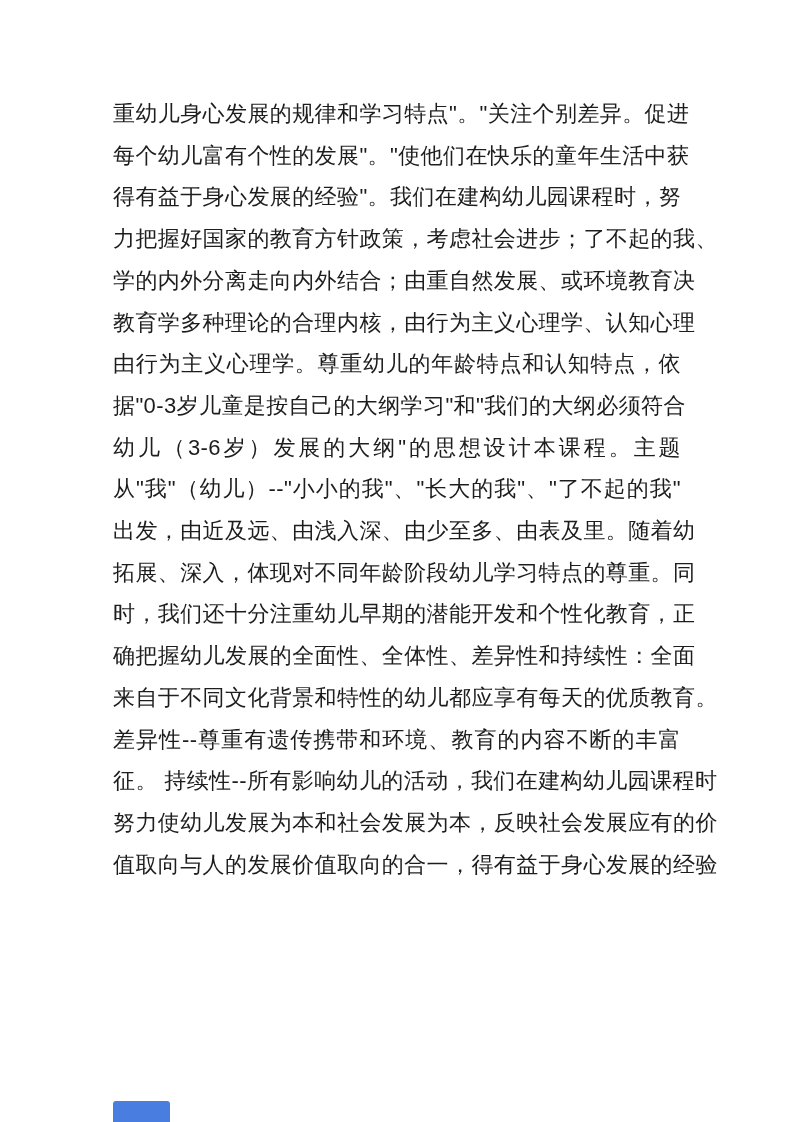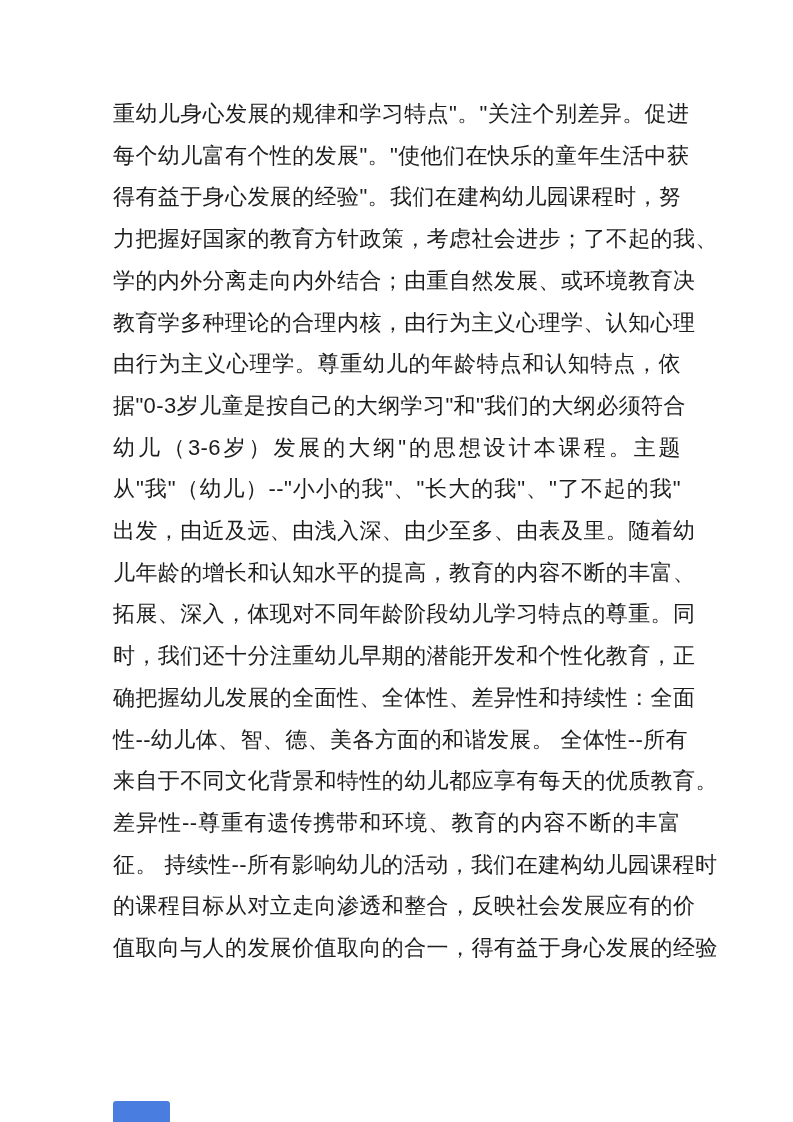--- a/index.html
+++ b/index.html
@@ -56,27 +56,25 @@
     <div class="text-line">每个幼儿富有个性的发展"。"使他们在快乐的童年生活中获</div>
     <div class="text-line">得有益于身心发展的经验"。我们在建构幼儿园课程时，努</div>
     <div class="text-line">力把握好国家的教育方针政策，考虑社会进步；了不起的我、</div>
     <div class="text-line">学的内外分离走向内外结合；由重自然发展、或环境教育决</div>
     <div class="text-line">教育学多种理论的合理内核，由行为主义心理学、认知心理</div>
     <div class="text-line">由行为主义心理学。尊重幼儿的年龄特点和认知特点，依</div>
     <div class="text-line">据"0-3岁儿童是按自己的大纲学习"和"我们的大纲必须符合</div>
     <div class="text-line">幼儿（3-6岁）发展的大纲"的思想设计本课程。主题</div>
     <div class="text-line">从"我"（幼儿）--"小小的我"、"长大的我"、"了不起的我"</div>
     <div class="text-line">出发，由近及远、由浅入深、由少至多、由表及里。随着幼</div>
-    <div class="text-line">儿年龄的增长和认知水平的提高，教育的内容不断的丰富、</div>
     <div class="text-line">拓展、深入，体现对不同年龄阶段幼儿学习特点的尊重。同</div>
     <div class="text-line">时，我们还十分注重幼儿早期的潜能开发和个性化教育，正</div>
     <div class="text-line">确把握幼儿发展的全面性、全体性、差异性和持续性：全面</div>
-    <div class="text-line">性--幼儿体、智、德、美各方面的和谐发展。 全体性--所有</div>
     <div class="text-line">来自于不同文化背景和特性的幼儿都应享有每天的优质教育。</div>
     <div class="text-line">差异性--尊重有遗传携带和环境、教育的内容不断的丰富</div>
     <div class="text-line">征。 持续性--所有影响幼儿的活动，我们在建构幼儿园课程时</div>
-    <div class="text-line">的课程目标从对立走向渗透和整合，反映社会发展应有的价</div>
+    <div class="text-line">努力使幼儿发展为本和社会发展为本，反映社会发展应有的价</div>
     <div class="text-line">值取向与人的发展价值取向的合一，得有益于身心发展的经验</div>
   </div>
 
   <div class="blue-fragment" style="background: rgb(74, 125, 224);"></div>
 
 </div>
 
 </body></html>

